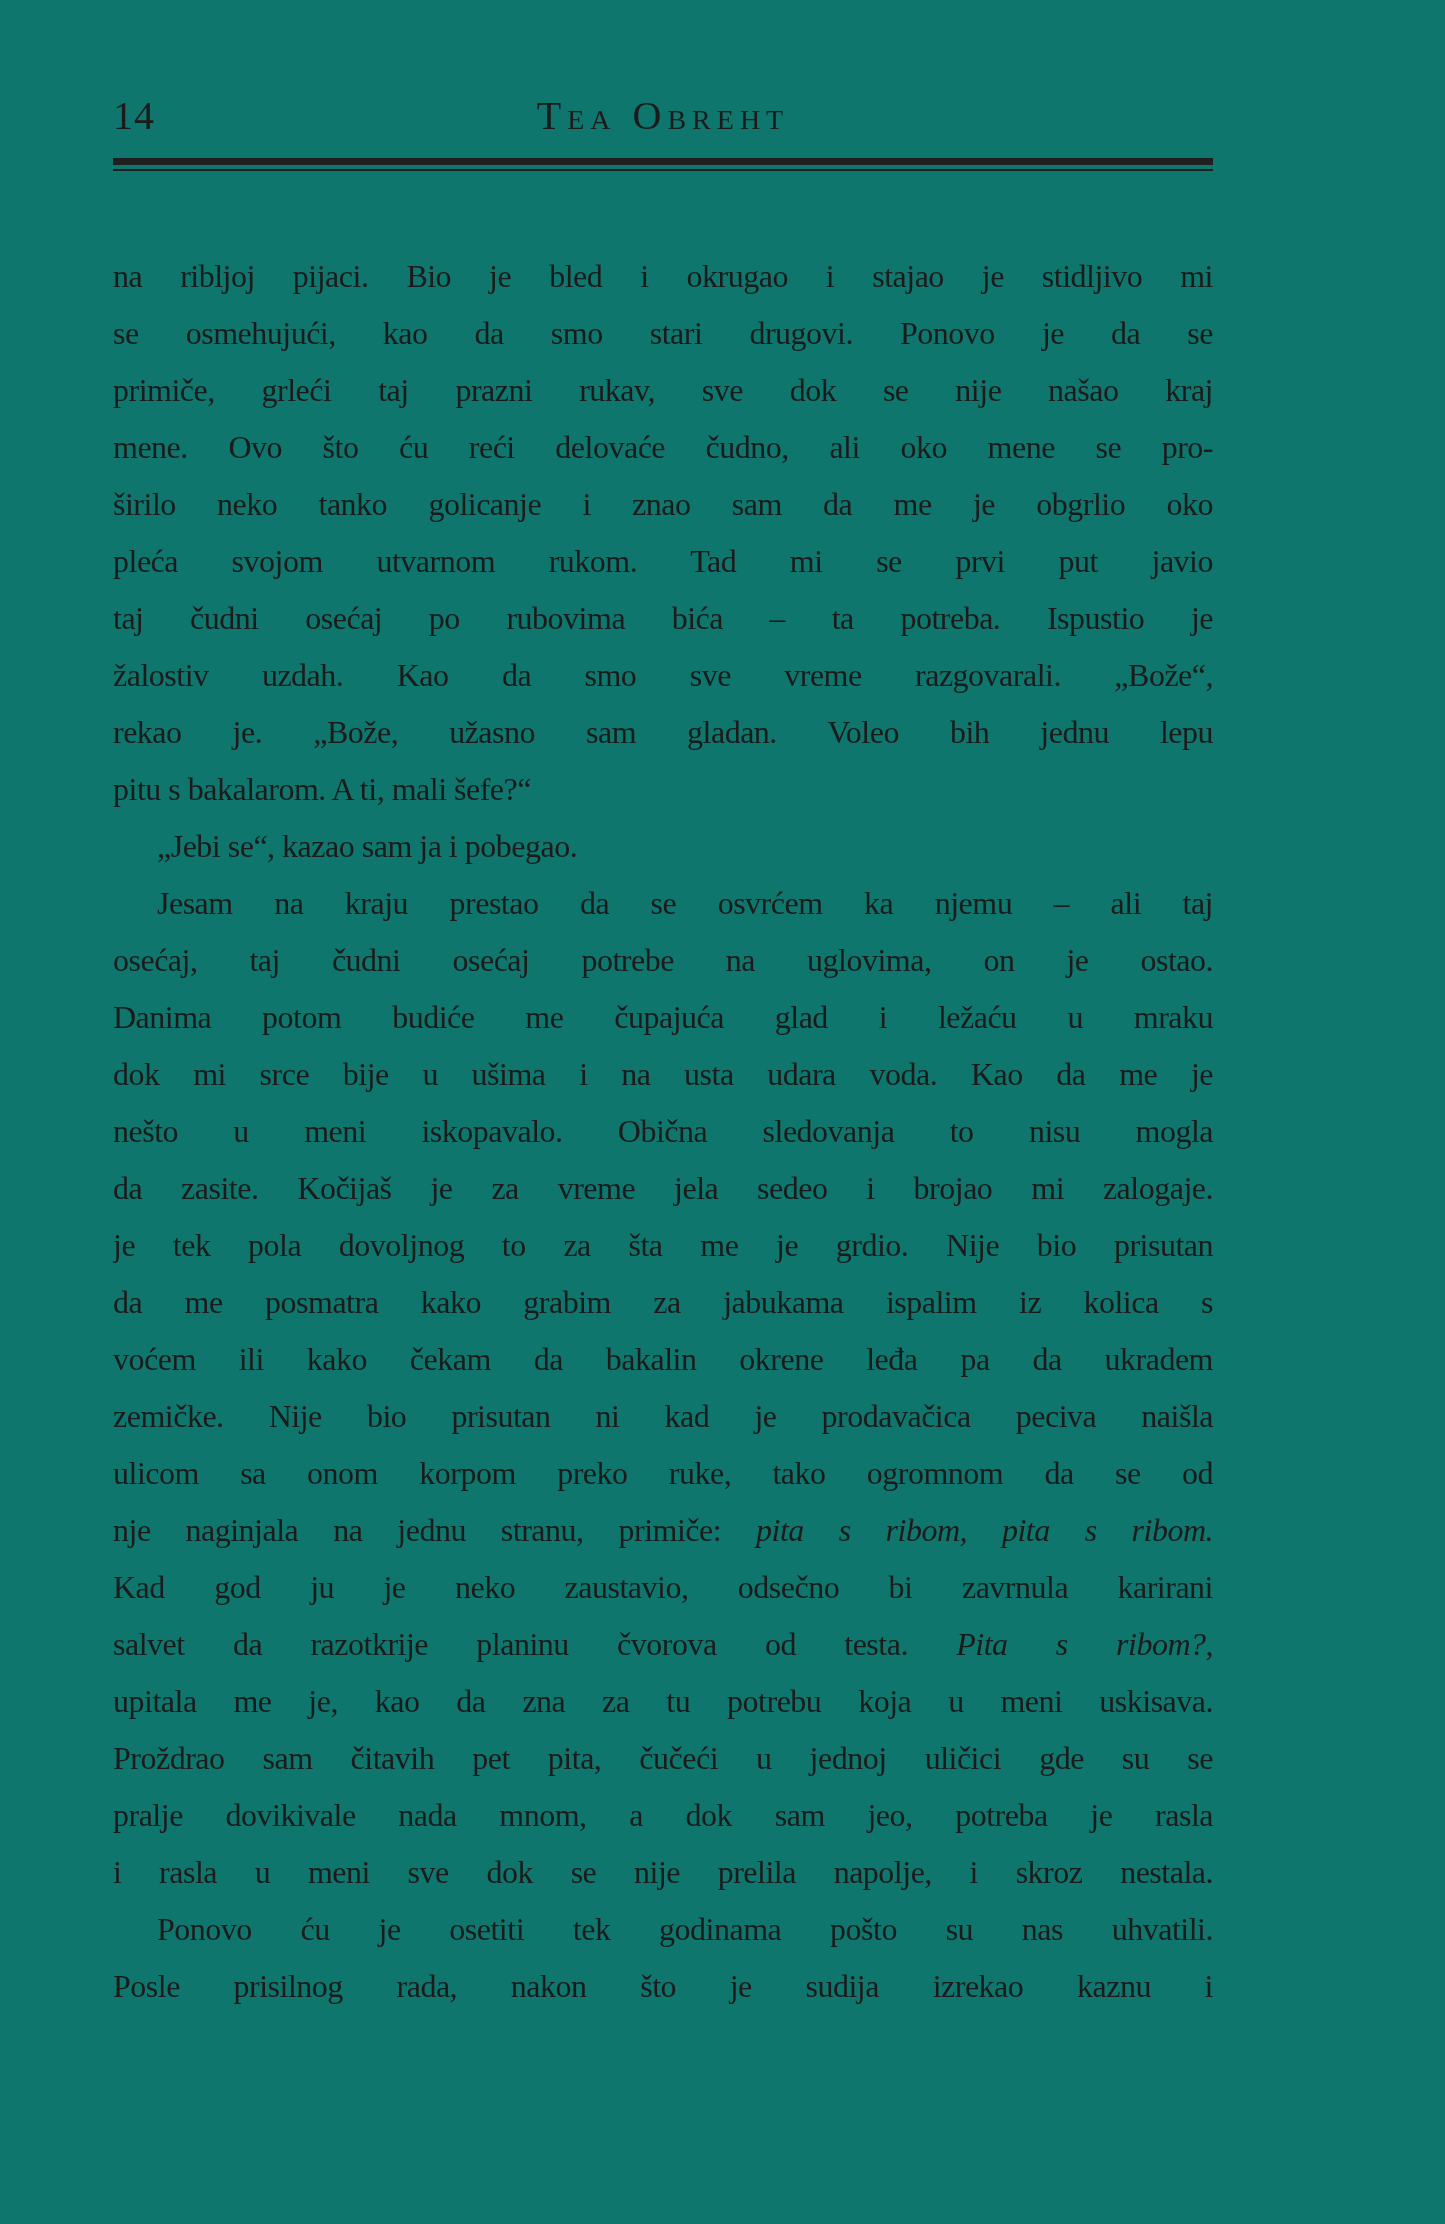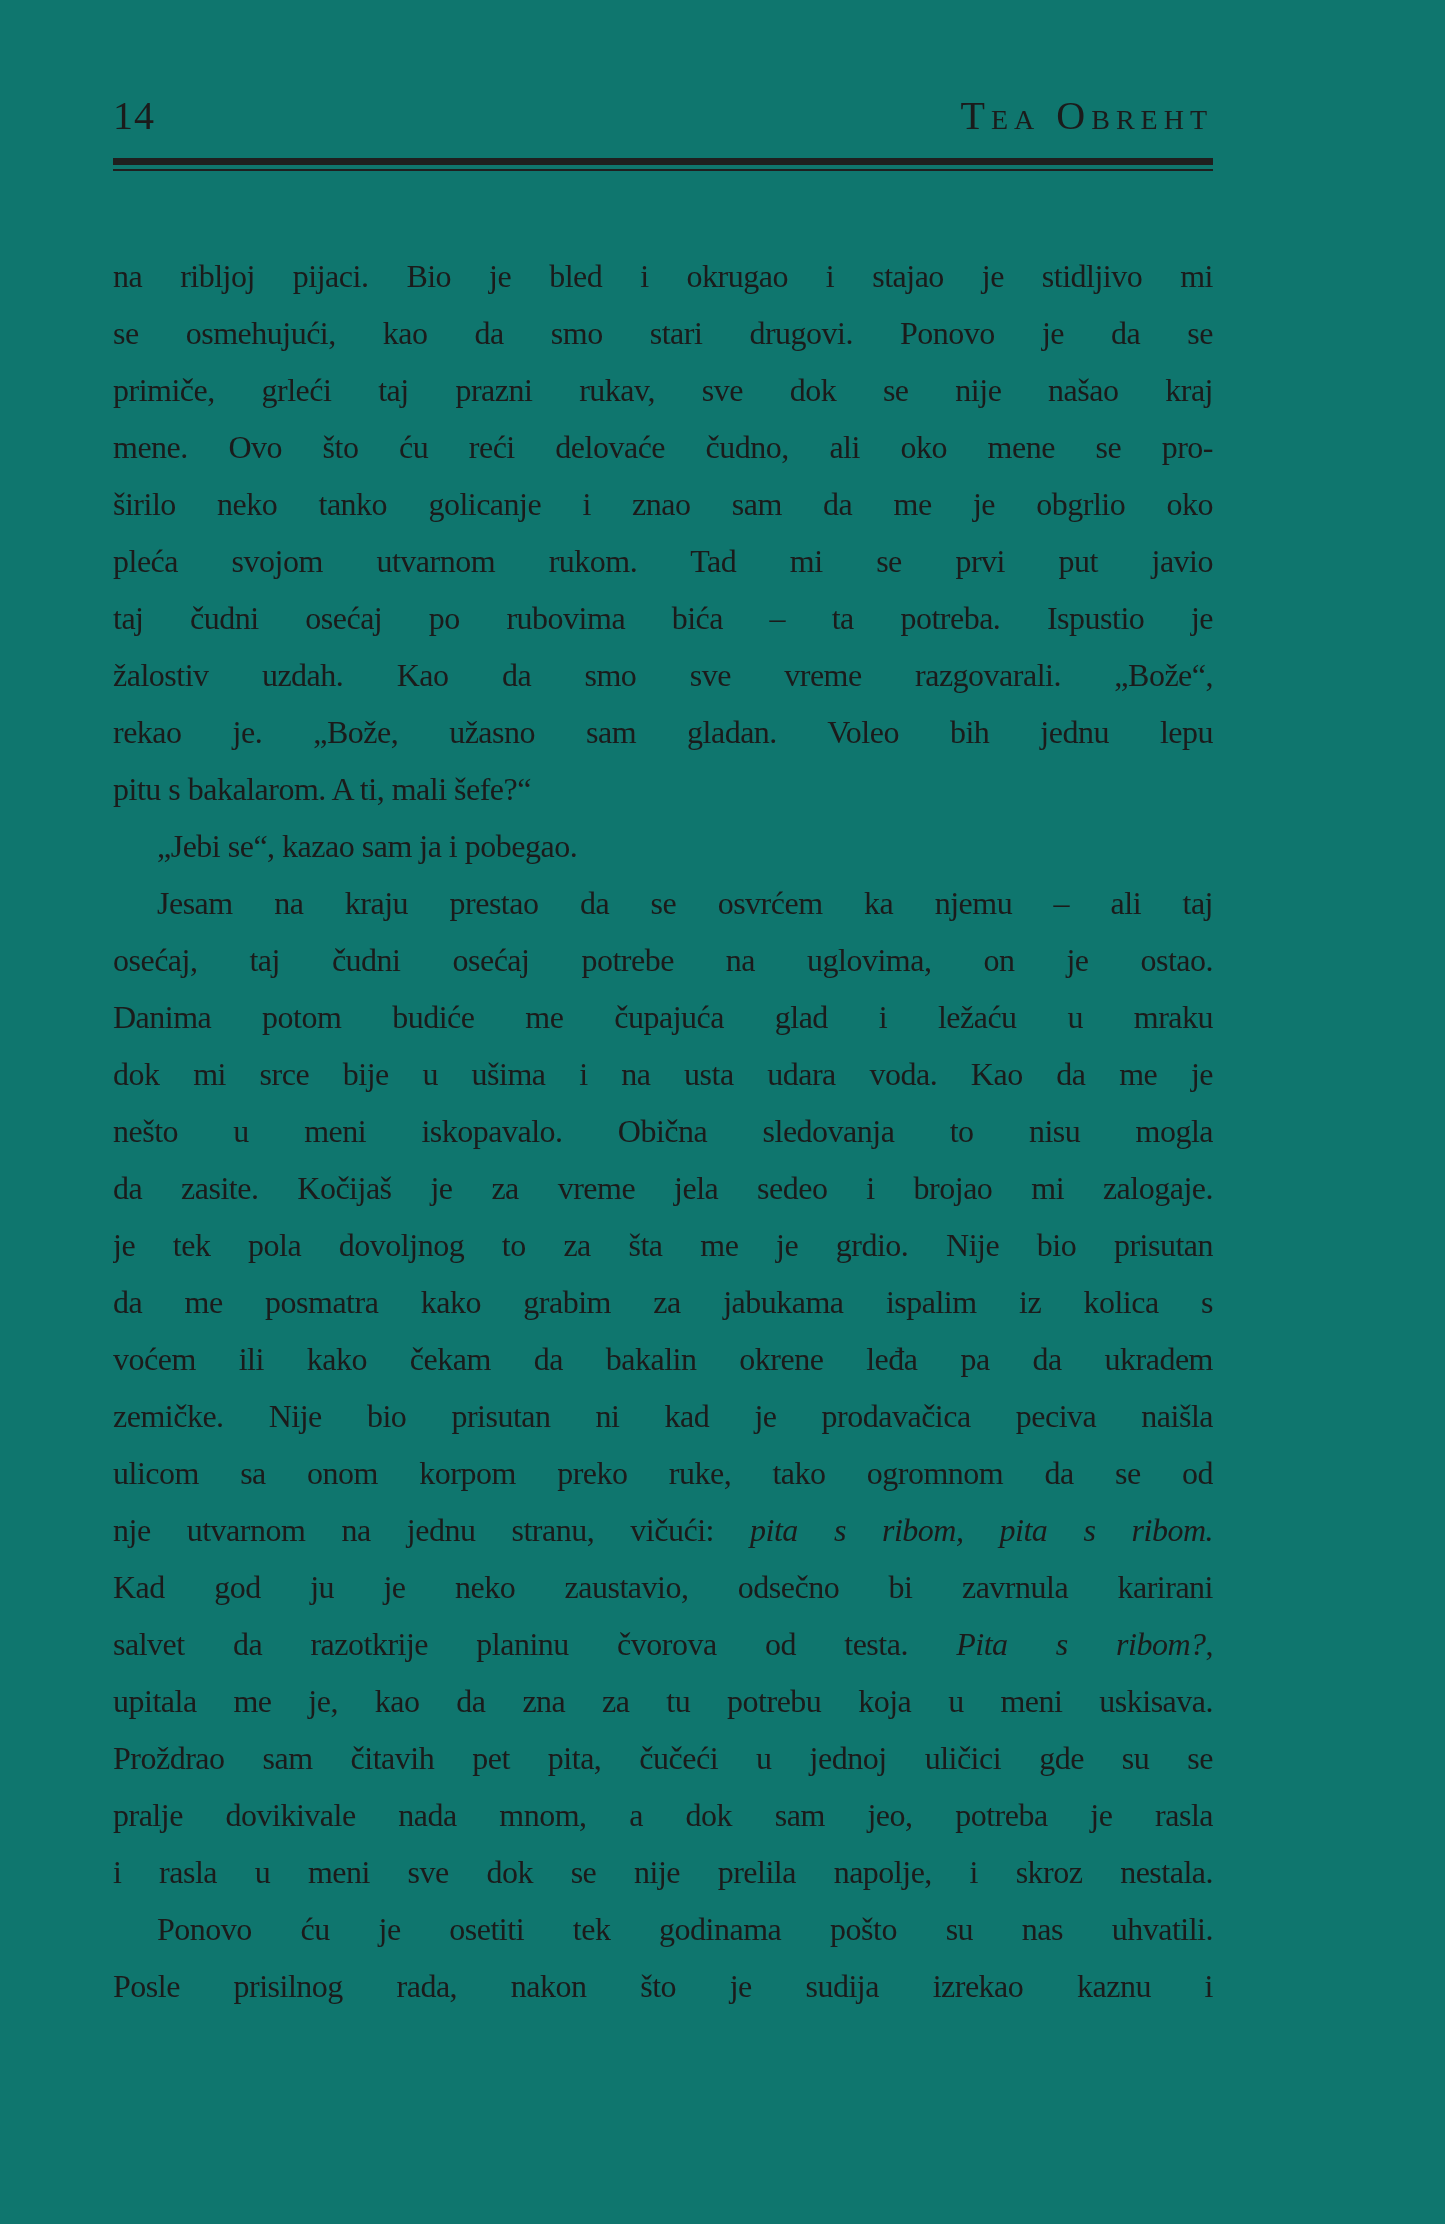--- a/index.html
+++ b/index.html
@@ -33,21 +33,21 @@
     top: 0;
     font-size: 40px;
     line-height: 48px;
     letter-spacing: 1px;
   }
   .running-title {
     position: absolute;
     left: 0;
     right: 0;
     top: 0;
-    text-align: right;
+    text-align: center;
     font-variant: small-caps;
     font-size: 40px;
     line-height: 48px;
     letter-spacing: 6px;
   }
   .rule {
     margin-top: 4px;
   }
   .rule .thick {
     height: 7px;
@@ -123,21 +123,21 @@
           <div class="line just"><span>osećaj, taj čudni osećaj potrebe na uglovima, on je ostao.</span></div>
           <div class="line just"><span>Danima potom budiće me čupajuća glad i ležaću u mraku</span></div>
           <div class="line just"><span>dok mi srce bije u ušima i na usta udara voda. Kao da me je</span></div>
           <div class="line just"><span>nešto u meni iskopavalo. Obična sledovanja to nisu mogla</span></div>
           <div class="line just"><span>da zasite. Kočijaš je za vreme jela sedeo i brojao mi zalogaje.</span></div>
           <div class="line just"><span>je tek pola dovoljnog to za šta me je grdio. Nije bio prisutan</span></div>
           <div class="line just"><span>da me posmatra kako grabim za jabukama ispalim iz kolica s</span></div>
           <div class="line just"><span>voćem ili kako čekam da bakalin okrene leđa pa da ukradem</span></div>
           <div class="line just"><span>zemičke. Nije bio prisutan ni kad je prodavačica peciva naišla</span></div>
           <div class="line just"><span>ulicom sa onom korpom preko ruke, tako ogromnom da se od</span></div>
-          <div class="line just"><span>nje utvarnom na jednu stranu, vičući: </span><i>pita s ribom, pita s ribom.</i></div>
+          <div class="line just"><span>nje naginjala na jednu stranu, primiče: </span><i>pita s ribom, pita s ribom.</i></div>
           <div class="line just"><span>Kad god ju je neko zaustavio, odsečno bi zavrnula karirani</span></div>
           <div class="line just"><span>salvet da razotkrije planinu čvorova od testa. </span><i>Pita s ribom?</i><span>,</span></div>
           <div class="line just"><span>upitala me je, kao da zna za tu potrebu koja u meni uskisava.</span></div>
           <div class="line just"><span>Proždrao sam čitavih pet pita, čučeći u jednoj uličici gde su se</span></div>
           <div class="line just"><span>pralje dovikivale nada mnom, a dok sam jeo, potreba je rasla</span></div>
           <div class="line just"><span>i rasla u meni sve dok se nije prelila napolje, i skroz nestala.</span></div>
         </div>
         <div class="paragraph">
           <div class="line just ind"><span>Ponovo ću je osetiti tek godinama pošto su nas uhvatili.</span></div>
           <div class="line just"><span>Posle prisilnog rada, nakon što je sudija izrekao kaznu i</span></div>

